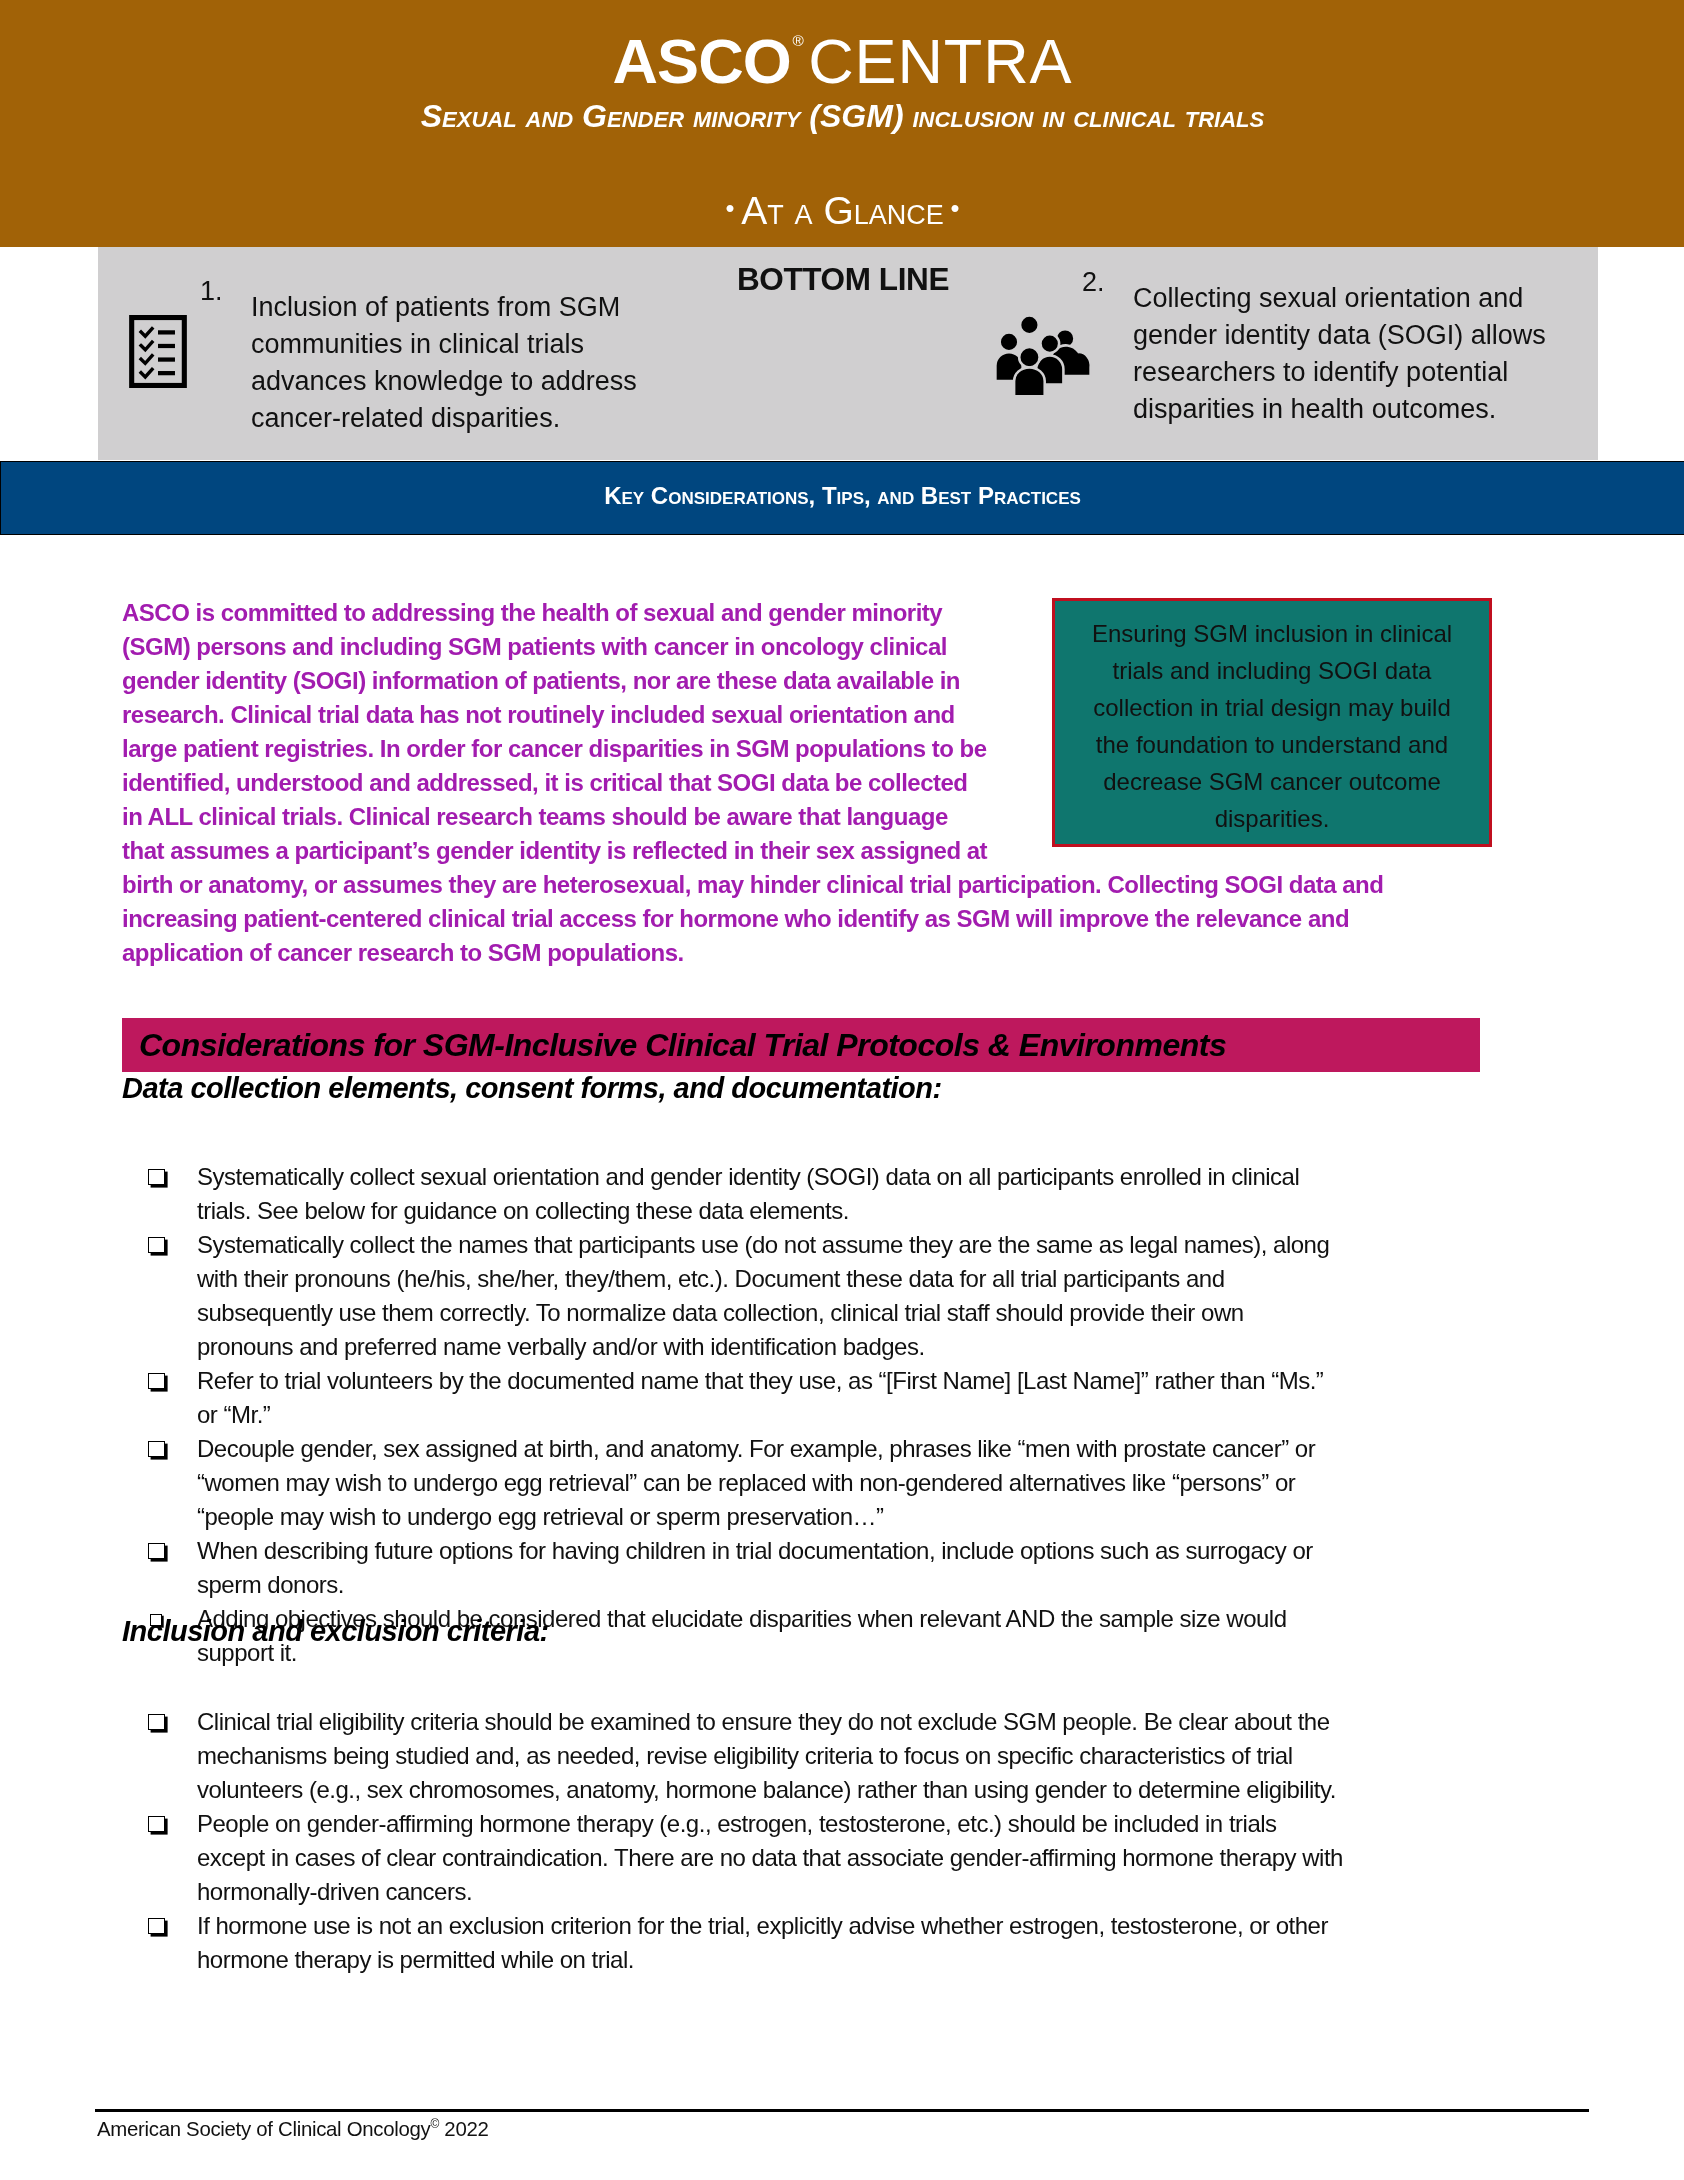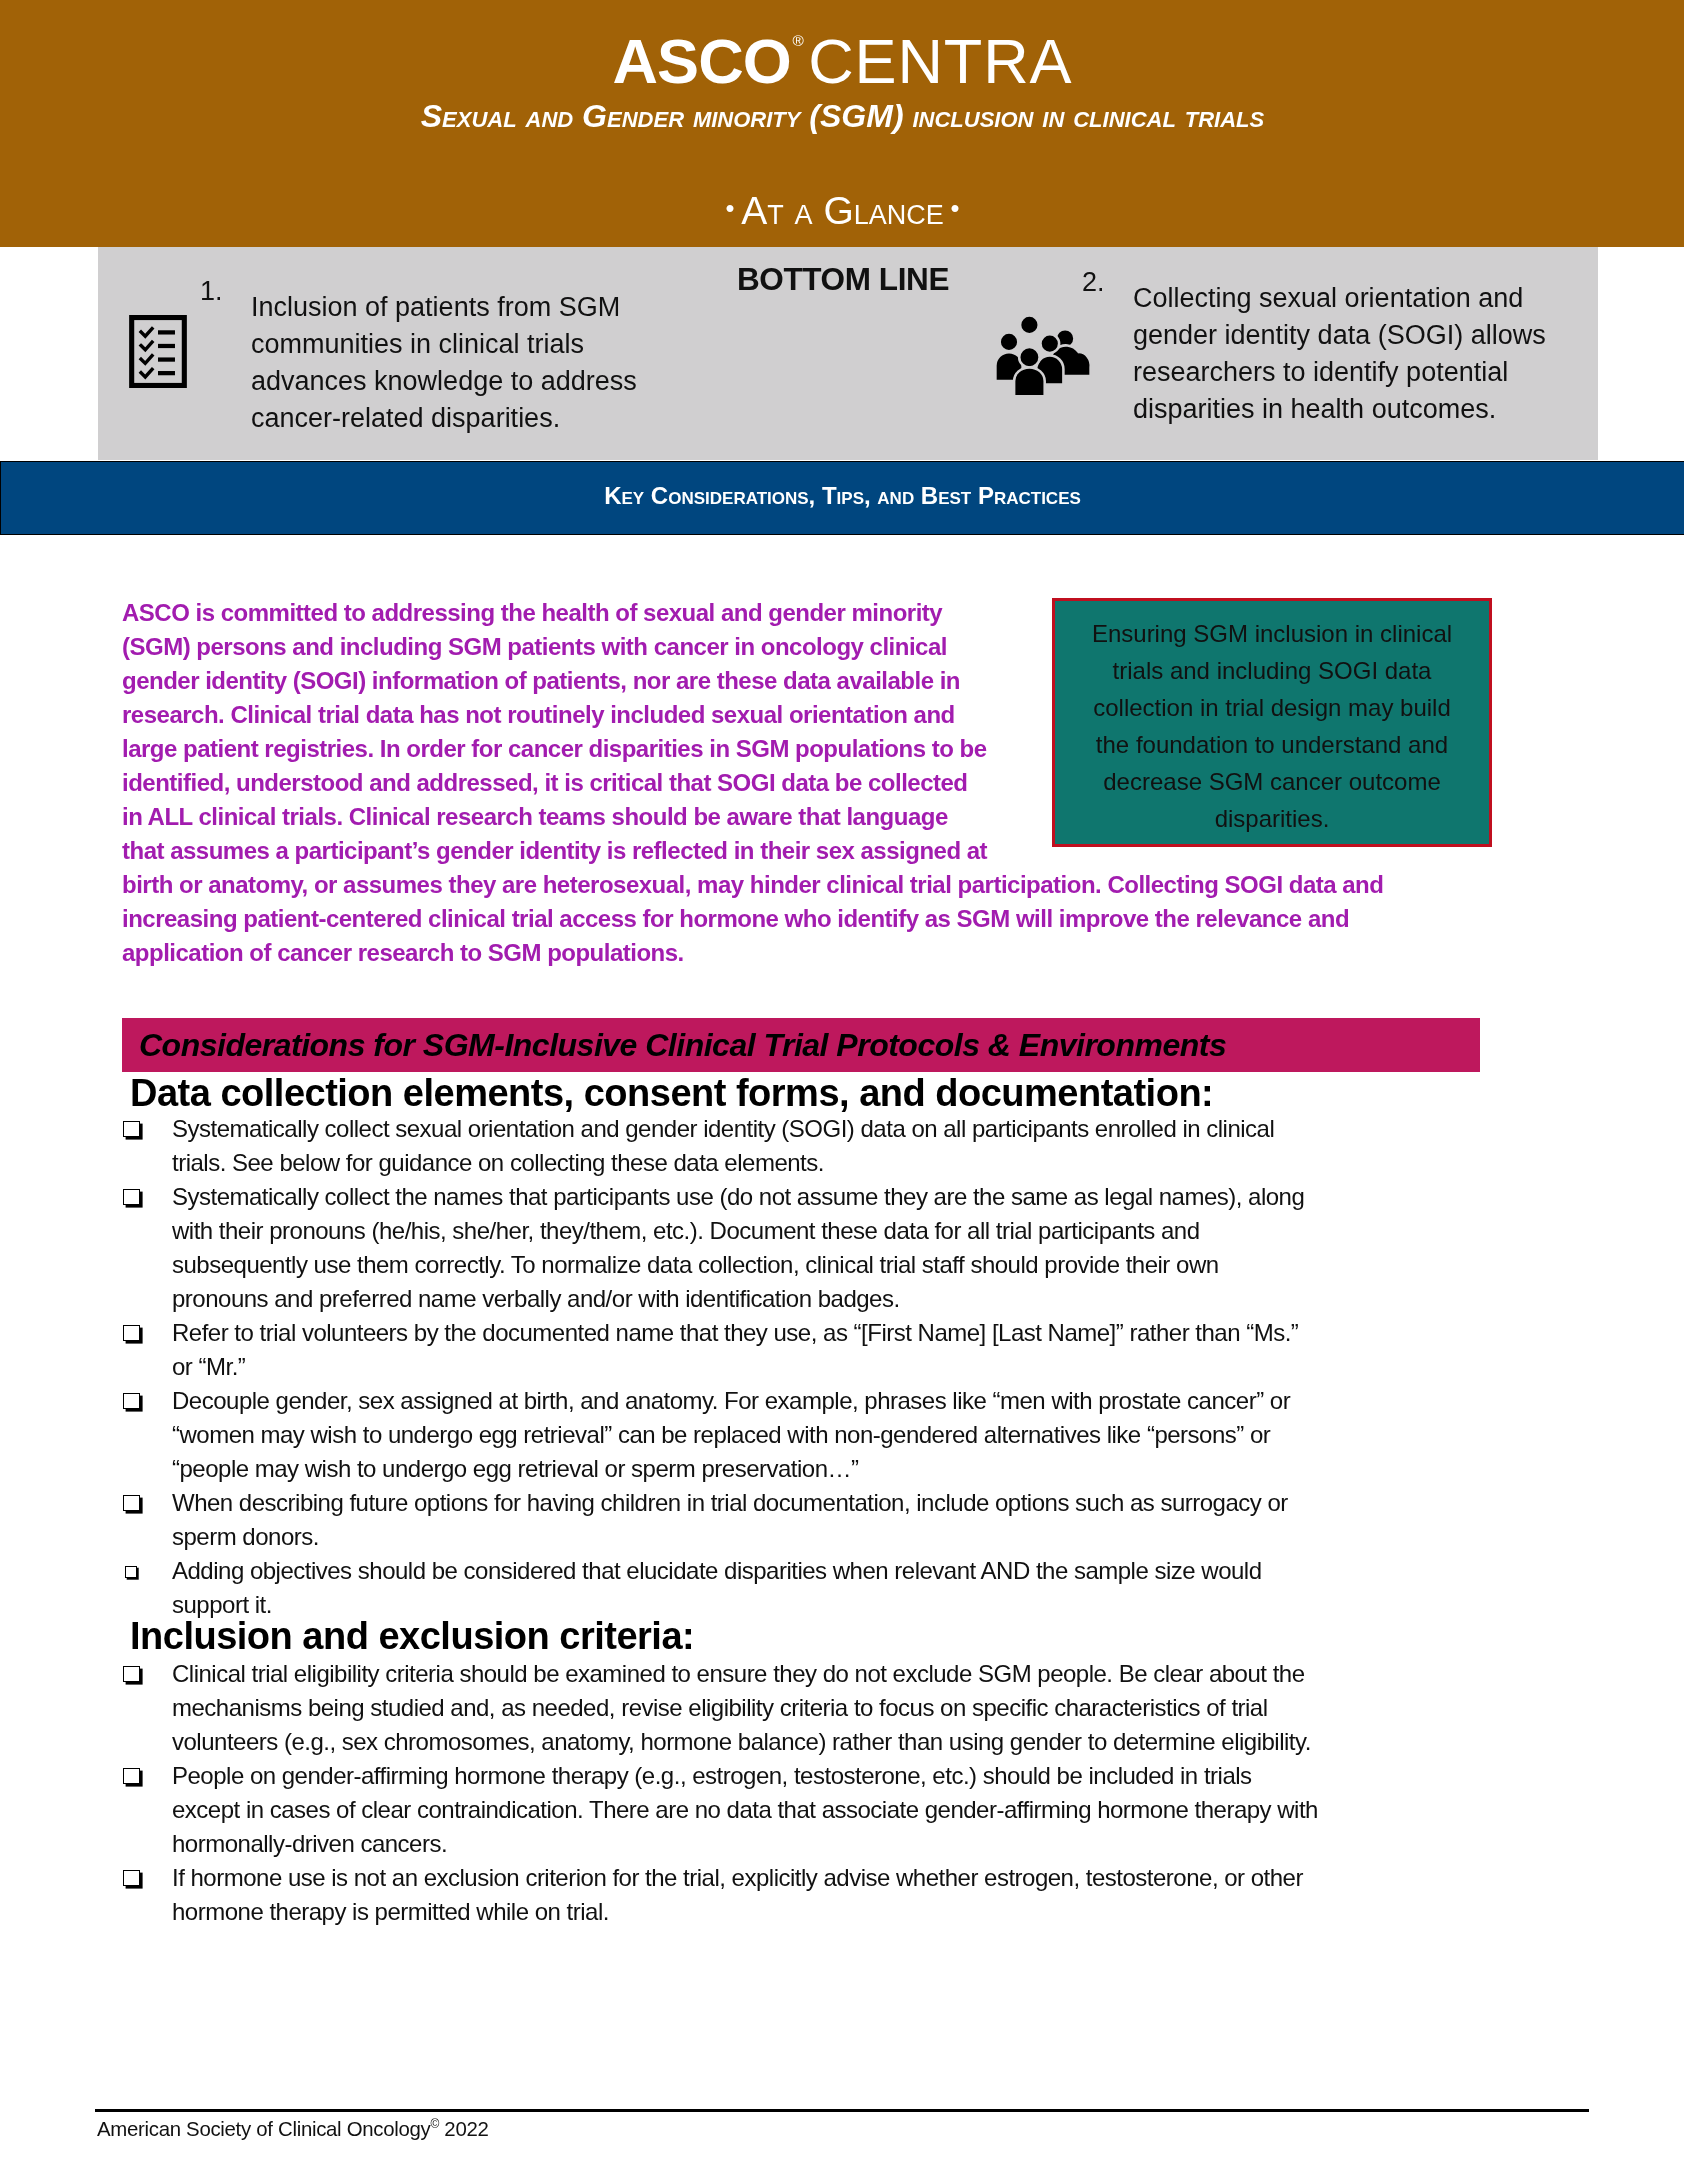--- a/index.html
+++ b/index.html
@@ -83,27 +83,27 @@
   
   #consid-bar {
     position: absolute; left: 122px; top: 1018px; width: 1358px; height: 54px;
     background: #be185d;
   }
   #consid-title {
     position: absolute; left: 17px; top: 8.5px; font-size: 32px; font-weight: bold;
     font-style: italic; letter-spacing: -0.5px; white-space: nowrap;
   }
   .subhead {
-    position: absolute; left: 130px; font-size: 38px; font-weight: bold; 
+    position: absolute; left: 122px; font-size: 29px; font-weight: bold; font-style: italic;
     letter-spacing: -0.5px; white-space: nowrap;
   }
   #subhead-data { top: 1072px; }
   #subhead-incl { top: 1615px; }
 
-  .bullets { position: absolute; left: 120px; width: 1363px; }
+  .bullets { position: absolute; left: 145px; width: 1363px; margin-top: 48px; }
   #bullets-data { top: 1112px; }
   #bullets-incl { top: 1657px; }
   .bullet { position: relative; padding-left: 52px; font-size: 24px; line-height: 34px; color: #111; letter-spacing: -0.5px; }
   .bullet .line { display: block; white-space: nowrap; }
   .cb {
     position: absolute; left: 3.4px; top: 8.5px; width: 14.5px; height: 14.5px;
     border: 1.7px solid #000; box-shadow: 2.6px 2.6px 0 #000; background: #fff;
   }
   .cb.small { width: 10.2px; height: 10.2px; left: 5.1px; top: 12px; box-shadow: 1.7px 1.7px 0 #000; }
 

